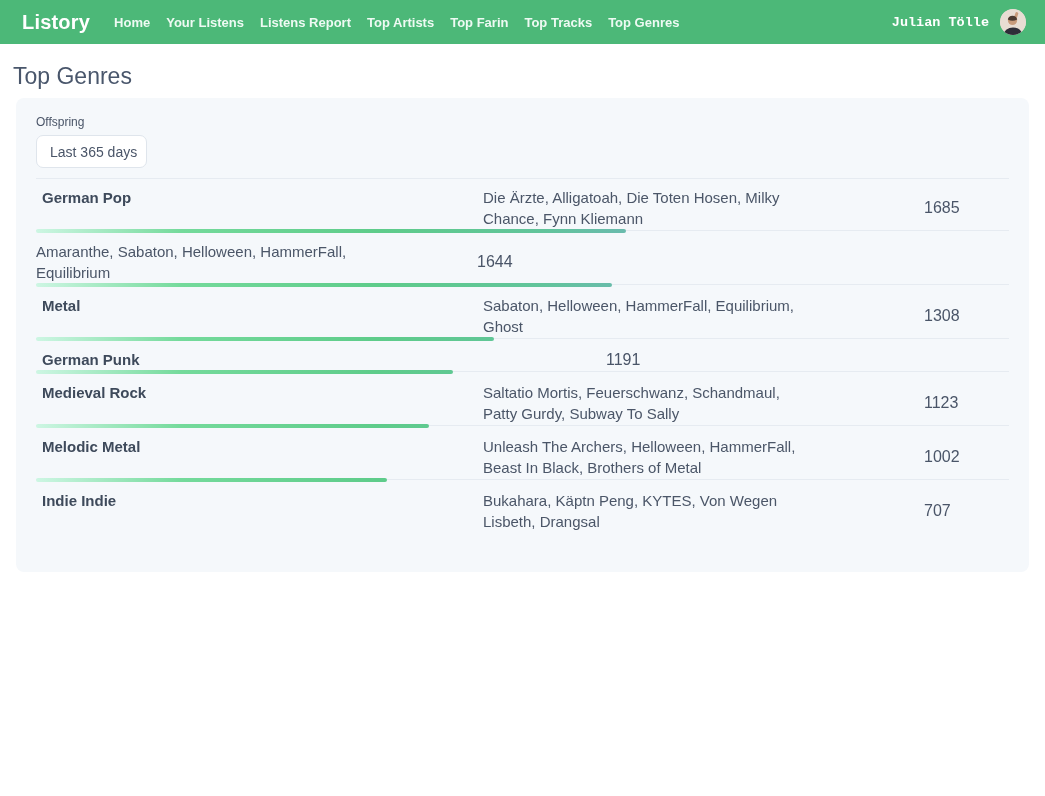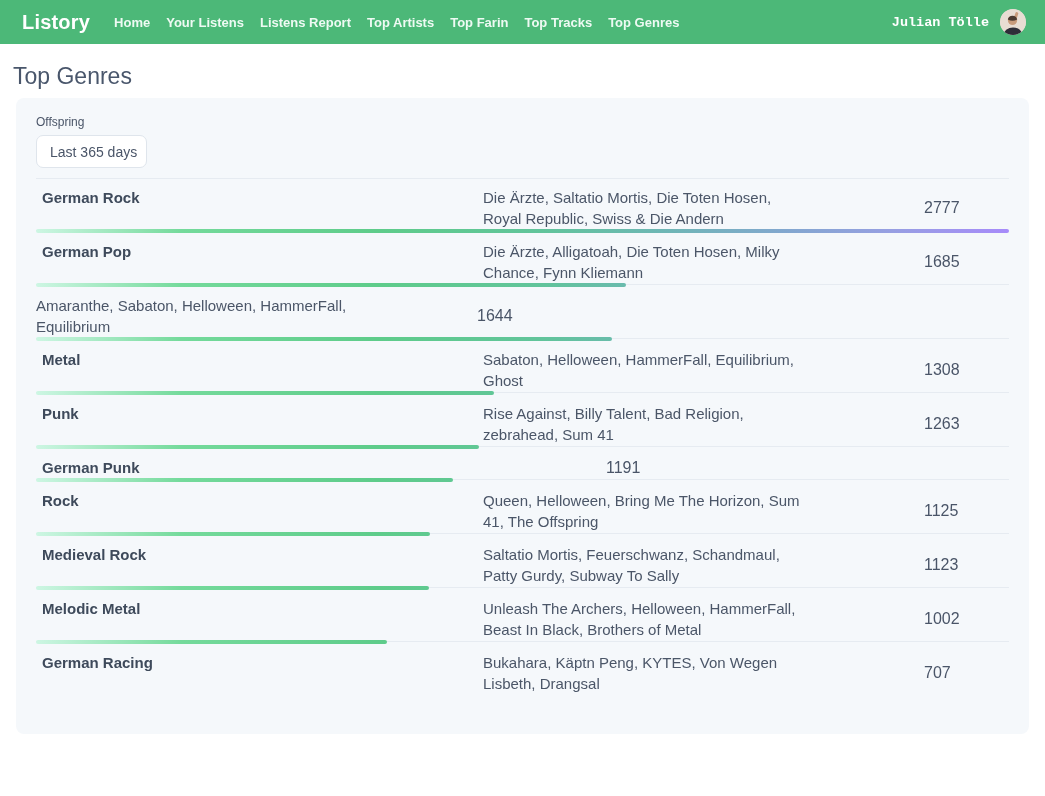--- a/index.html
+++ b/index.html
@@ -72,30 +72,20 @@
 <main>
   <h1 class="page-title">Top Genres</h1>
 
   <section class="card">
     <div class="tf-label">Offspring</div>
     <button class="tf-btn">Last 365 days</button>
 
     <div class="genres-table">
         <div class="row">
           <div class="row-content">
-            <div class="genre">German Rock</div>
-            <div class="artists">Die Ärzte, Saltatio Mortis, Die Toten Hosen, Royal Republic, Swiss &amp; Die Andern</div>
-            <div class="count">2777</div>
-          </div>
-          <div class="track">
-            <div class="fill" style="width: 100%; background-size: 100% 100%;"></div>
-          </div>
-        </div>
-        <div class="row">
-          <div class="row-content">
             <div class="genre">German Pop</div>
             <div class="artists">Die Ärzte, Alligatoah, Die Toten Hosen, Milky Chance, Fynn Kliemann</div>
             <div class="count">1685</div>
           </div>
           <div class="track">
             <div class="fill" style="width: 60.68%; background-size: 164.81% 100%;"></div>
           </div>
         </div>
         <div class="row">
           <div class="row-content">
@@ -111,45 +101,25 @@
             <div class="genre">Metal</div>
             <div class="artists">Sabaton, Helloween, HammerFall, Equilibrium, Ghost</div>
             <div class="count">1308</div>
           </div>
           <div class="track">
             <div class="fill" style="width: 47.1%; background-size: 212.31% 100%;"></div>
           </div>
         </div>
         <div class="row">
           <div class="row-content">
-            <div class="genre">Punk</div>
-            <div class="artists">Rise Against, Billy Talent, Bad Religion, zebrahead, Sum 41</div>
-            <div class="count">1263</div>
-          </div>
-          <div class="track">
-            <div class="fill" style="width: 45.48%; background-size: 219.87% 100%;"></div>
-          </div>
-        </div>
-        <div class="row">
-          <div class="row-content">
             <div class="genre">German Punk</div>
             <div class="count">1191</div>
           </div>
           <div class="track">
             <div class="fill" style="width: 42.89%; background-size: 233.17% 100%;"></div>
-          </div>
-        </div>
-        <div class="row">
-          <div class="row-content">
-            <div class="genre">Rock</div>
-            <div class="artists">Queen, Helloween, Bring Me The Horizon, Sum 41, The Offspring</div>
-            <div class="count">1125</div>
-          </div>
-          <div class="track">
-            <div class="fill" style="width: 40.51%; background-size: 246.84% 100%;"></div>
           </div>
         </div>
         <div class="row">
           <div class="row-content">
             <div class="genre">Medieval Rock</div>
             <div class="artists">Saltatio Mortis, Feuerschwanz, Schandmaul, Patty Gurdy, Subway To Sally</div>
             <div class="count">1123</div>
           </div>
           <div class="track">
             <div class="fill" style="width: 40.44%; background-size: 247.28% 100%;"></div>
@@ -160,20 +130,20 @@
             <div class="genre">Melodic Metal</div>
             <div class="artists">Unleash The Archers, Helloween, HammerFall, Beast In Black, Brothers of Metal</div>
             <div class="count">1002</div>
           </div>
           <div class="track">
             <div class="fill" style="width: 36.08%; background-size: 277.15% 100%;"></div>
           </div>
         </div>
         <div class="row">
           <div class="row-content">
-            <div class="genre">German Racing</div>
+            <div class="genre">Indie Indie</div>
             <div class="artists">Bukahara, Käptn Peng, KYTES, Von Wegen Lisbeth, Drangsal</div>
             <div class="count">707</div>
           </div>
         </div>
       </div>
   </section>
 </main>
 
 </body></html>

